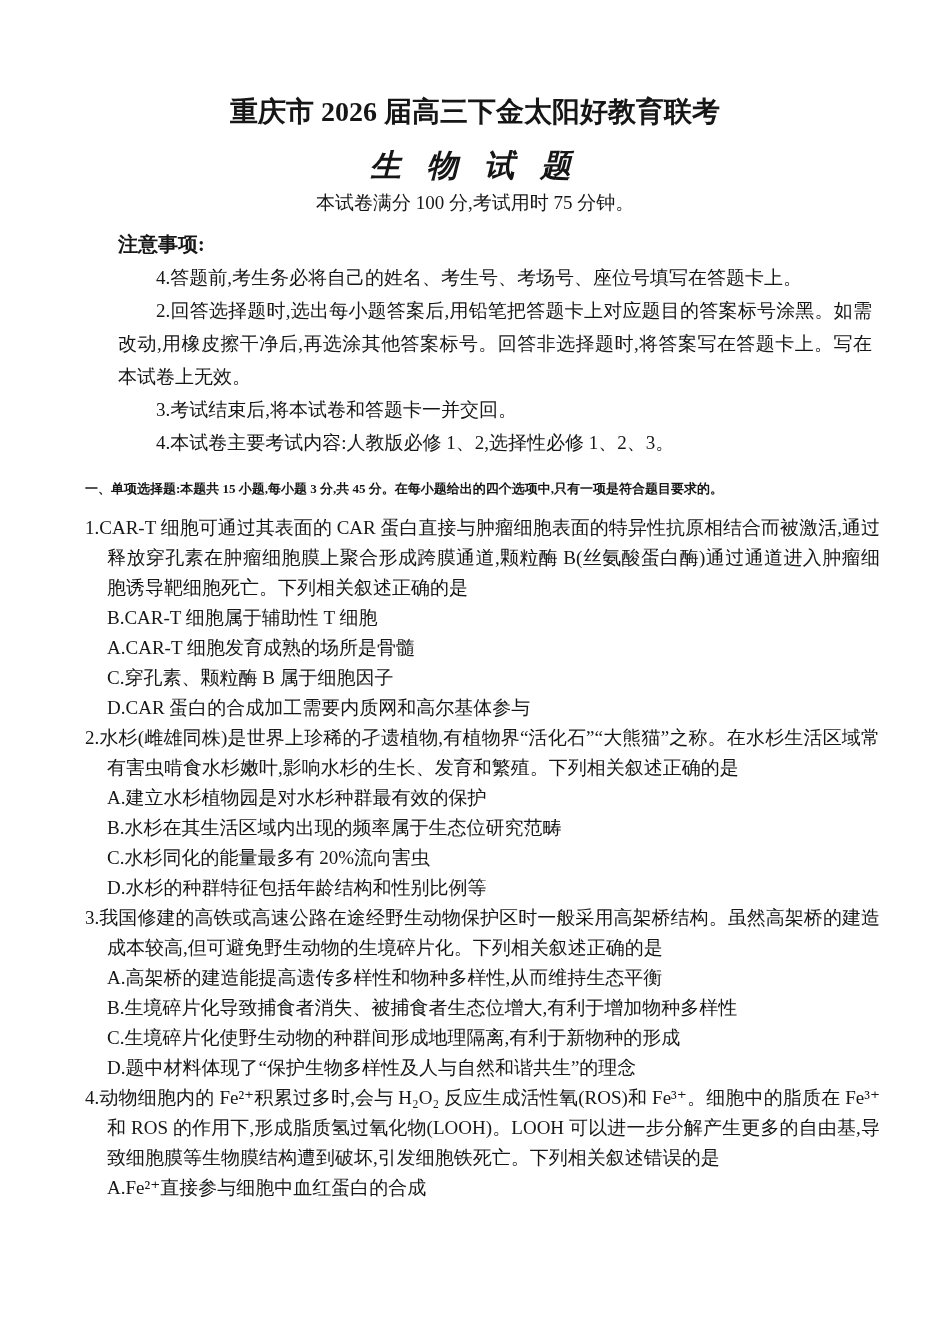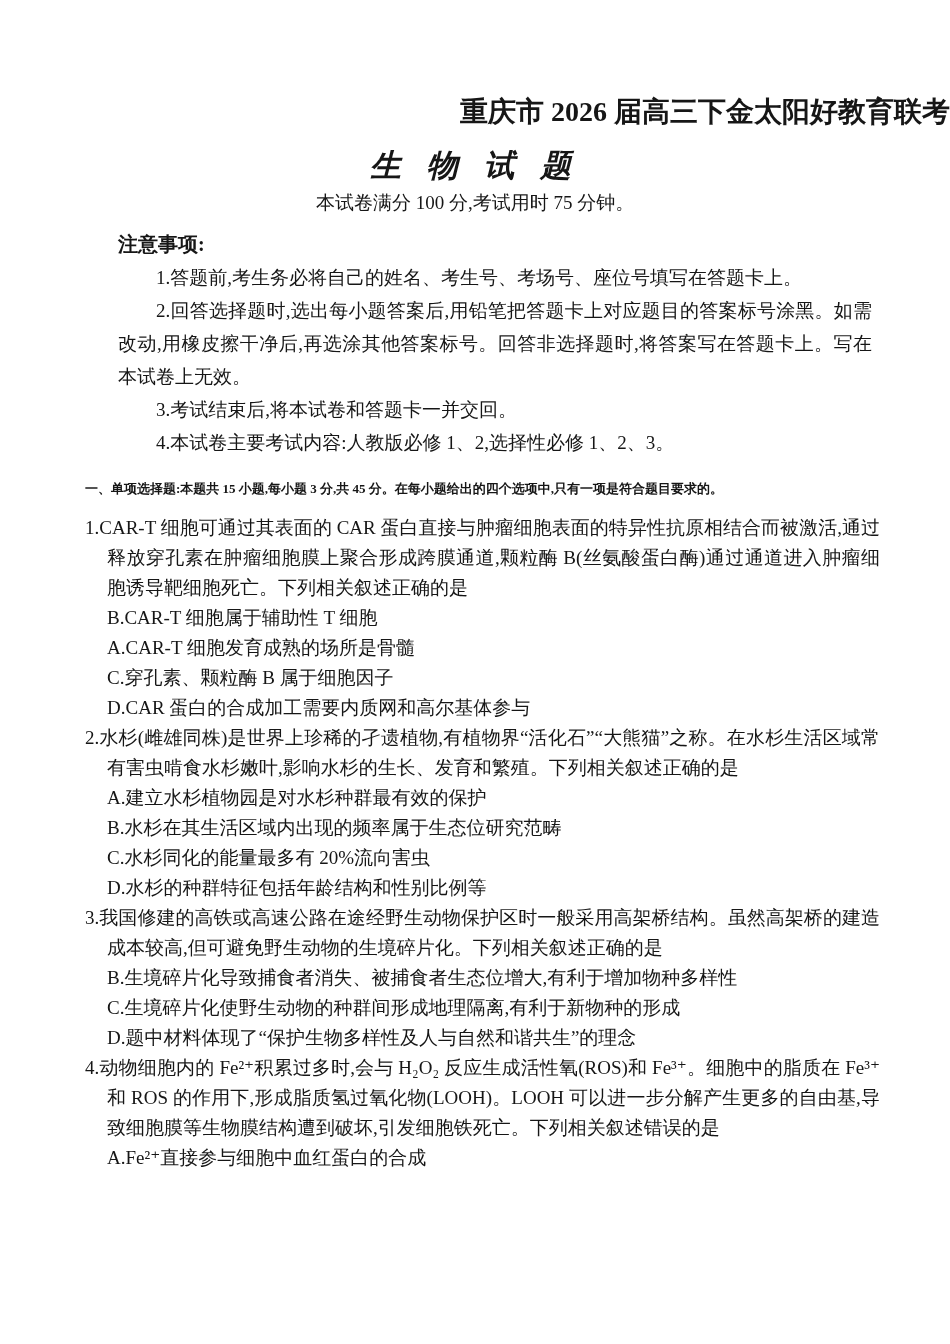--- a/index.html
+++ b/index.html
@@ -14,21 +14,21 @@
     color: #161616;
     font-family: "Liberation Serif", "DejaVu Serif", serif;
   }
   .page {
     box-sizing: border-box;
     width: 950px;
     height: 1344px;
     padding-top: 94px;
   }
   .title {
-    text-align: right;
+    text-align: center;
     font-size: 28px;
     font-weight: bold;
     line-height: 36px;
     margin: 0;
   }
   .subtitle {
     text-align: center;
     font-size: 31px;
     font-weight: bold;
     letter-spacing: 9px;
@@ -91,21 +91,21 @@
 <body>
 
 <div class="page">
 
   <h1 class="title">重庆市 2026 届高三下金太阳好教育联考</h1>
   <h2 class="subtitle">生 物 试 题</h2>
   <p class="exam-info">本试卷满分 100 分,考试用时 75 分钟。</p>
 
   <div class="notice">
     <p class="notice-heading">注意事项:</p>
-    <p class="notice-item">1.答题前,考生务必将自己的姓名、考生号、考场号、座位号填写在答题卡上。</p>
+    <p class="notice-item">4.答题前,考生务必将自己的姓名、考生号、考场号、座位号填写在答题卡上。</p>
     <p class="notice-item">2.回答选择题时,选出每小题答案后,用铅笔把答题卡上对应题目的答案标号涂黑。如需改动,用橡皮擦干净后,再选涂其他答案标号。回答非选择题时,将答案写在答题卡上。写在本试卷上无效。</p>
     <p class="notice-item">3.考试结束后,将本试卷和答题卡一并交回。</p>
     <p class="notice-item">4.本试卷主要考试内容:人教版必修 1、2,选择性必修 1、2、3。</p>
   </div>
 
   <p class="section-heading">一、单项选择题:本题共 15 小题,每小题 3 分,共 45 分。在每小题给出的四个选项中,只有一项是符合题目要求的。</p>
 
   <div class="questions">
 
     <div class="question">
@@ -119,20 +119,21 @@
     <div class="question">
       <p class="stem"><span class="qnum">2.</span><span>水杉(雌雄同株)是世界上珍稀的孑遗植物,有植物界“活化石”“大熊猫”之称。在水杉生活区域常有害虫啃食水杉嫩叶,影响水杉的生长、发育和繁殖。下列相关叙述正确的是</span></p>
       <p class="option"><span class="opt-label">A.</span><span>建立水杉植物园是对水杉种群最有效的保护</span></p>
       <p class="option"><span class="opt-label">B.</span><span>水杉在其生活区域内出现的频率属于生态位研究范畴</span></p>
       <p class="option"><span class="opt-label">C.</span><span>水杉同化的能量最多有 20%流向害虫</span></p>
       <p class="option"><span class="opt-label">D.</span><span>水杉的种群特征包括年龄结构和性别比例等</span></p>
     </div>
 
     <div class="question">
       <p class="stem"><span class="qnum">3.</span><span>我国修建的高铁或高速公路在途经野生动物保护区时一般采用高架桥结构。虽然高架桥的建造成本较高,但可避免野生动物的生境碎片化。下列相关叙述正确的是</span></p>
+      <p class="option"><span class="opt-label">A.</span><span>高架桥的建造能提高遗传多样性和物种多样性,从而维持生态平衡</span></p>
       <p class="option"><span class="opt-label">B.</span><span>生境碎片化导致捕食者消失、被捕食者生态位增大,有利于增加物种多样性</span></p>
       <p class="option"><span class="opt-label">C.</span><span>生境碎片化使野生动物的种群间形成地理隔离,有利于新物种的形成</span></p>
       <p class="option"><span class="opt-label">D.</span><span>题中材料体现了“保护生物多样性及人与自然和谐共生”的理念</span></p>
     </div>
 
     <div class="question">
       <p class="stem"><span class="qnum">4.</span><span>动物细胞内的 Fe²⁺积累过多时,会与 H₂O₂ 反应生成活性氧(ROS)和 Fe³⁺。细胞中的脂质在 Fe³⁺和 ROS 的作用下,形成脂质氢过氧化物(LOOH)。LOOH 可以进一步分解产生更多的自由基,导致细胞膜等生物膜结构遭到破坏,引发细胞铁死亡。下列相关叙述错误的是</span></p>
       <p class="option"><span class="opt-label">A.</span><span>Fe²⁺直接参与细胞中血红蛋白的合成</span></p>
     </div>
 

